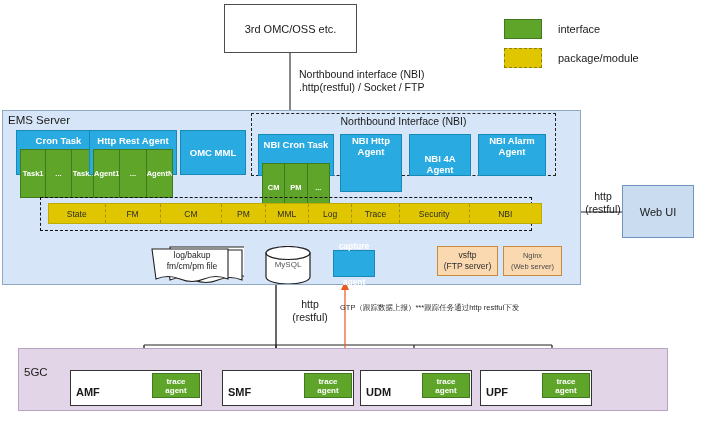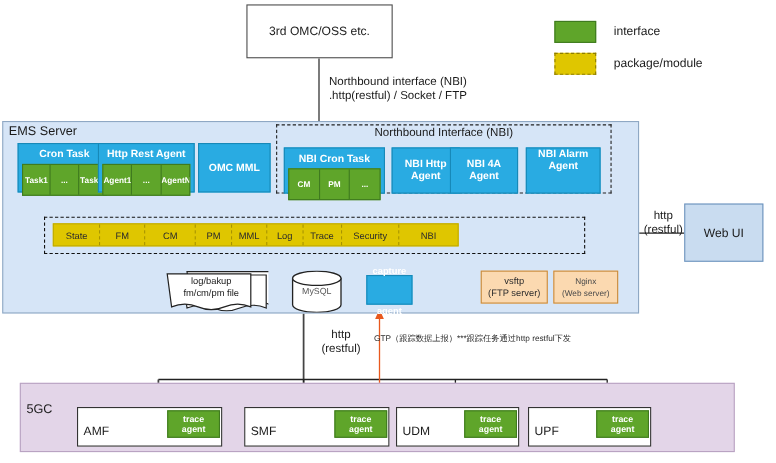--- a/index.html
+++ b/index.html
@@ -22,21 +22,21 @@
     color:#ffffff;font-weight:bold;font-size:9.5px;line-height:11px;
     padding-top:4px;
   }
   .process-title{width:100%;text-align:center;}
   .goroutine-strip{
     display:flex;width:calc(100% - 8px);margin:3px 4px 4px 4px;
     border:1px solid #3f7a1f;background:#5FA52A;
   }
   .goroutine-cell{
     flex:1;text-align:center;font-size:7.5px;font-weight:bold;
-    color:#ffffff;padding:8px 0;border-right:1px solid #3f7a1f;
+    color:#ffffff;padding:18px 0;border-right:1px solid #3f7a1f;
     overflow:hidden;white-space:nowrap;
   }
   .goroutine-cell:last-child{border-right:none;}
 
   
   #ems-server{
     left:2px;top:110px;width:579px;height:175px;
     background:#D6E5F7;border:1px solid #8fa8c4;
   }
   #ems-label{left:8px;top:114px;font-size:11.5px;color:#1a1a1a;}
@@ -54,21 +54,21 @@
   #nbi-dashed-title{
     left:251px;top:115px;width:305px;text-align:center;
     font-size:10.5px;color:#1a1a1a;
   }
 
   #module-dashed{
     left:40px;top:197px;width:492px;height:34px;
     border:1.5px dashed #111111;
   }
   #module-bar{
-    left:48px;top:203px;width:369px;height:21px;
+    left:48px;top:203px;width:494px;height:21px;
     display:flex;background:#DFC600;border:1px solid #c0ab00;
   }
   .module-cell{
     display:flex;align-items:center;justify-content:center;
     font-size:8.5px;color:#2b2b2b;
     border-right:1px dashed #a89400;white-space:nowrap;
   }
   .module-cell:last-child{border-right:none;}
 
   
@@ -87,21 +87,21 @@
     display:flex;flex-direction:column;align-items:center;justify-content:center;
     color:#ffffff;font-weight:bold;font-size:8.5px;line-height:10px;
   }
   .trace-box{
     background:#5FA52A;border:1px solid #3f7a1f;
     display:flex;flex-direction:column;align-items:center;justify-content:center;
     color:#ffffff;font-weight:bold;font-size:8px;line-height:9px;
   }
   .nf-box{
     background:#ffffff;border:1.2px solid #333333;
-    font-size:11px;color:#1a1a1a;
+    font-size:11px;color:#1a1a1a;font-weight:bold;
   }
   .nf-label{position:absolute;left:5px;top:15px;font-size:11px;}
 
   
   #legend{left:504px;top:20px;width:196px;}
   .legend-row{display:flex;align-items:center;margin-bottom:11px;height:18px;}
   .legend-swatch{width:36px;height:18px;margin-right:16px;flex:none;}
   .sw-process{background:#29ABE2;border:1px solid #1789b8;}
   .sw-goroutine{background:#5FA52A;border:1px solid #3f7a1f;}
   .sw-package{background:#DFC600;border:1.4px dashed #8f7d00;}
@@ -199,35 +199,35 @@
   </div>
 </div>
 
 <div class="abs process-box" style="left:180px;top:130px;width:66px;height:45px;justify-content:center;padding-top:0;">
   <div class="process-title">OMC MML</div>
 </div>
 
 <div class="abs" id="nbi-dashed"></div>
 <div class="abs" id="nbi-dashed-title">Northbound Interface (NBI)</div>
 
-<div class="abs process-box" style="left:258px;top:134px;width:92px;height:42px;">
+<div class="abs process-box" style="left:258px;top:134px;width:76px;height:42px;gap:10px;">
   <div class="process-title">NBI Cron Task</div>
   <div class="goroutine-strip">
     <div class="goroutine-cell">CM</div>
     <div class="goroutine-cell">PM</div>
     <div class="goroutine-cell">...</div>
   </div>
 </div>
 
-<div class="abs process-box" style="left:340px;top:134px;width:62px;height:42px;justify-content:center;padding-top:0;margin-left:16px;">
+<div class="abs process-box" style="left:340px;top:134px;width:62px;height:58px;padding-top:0;">
   <div class="process-title" style="white-space:pre-line;">NBI Http
 Agent</div>
 </div>
 
-<div class="abs process-box" style="left:409px;top:134px;width:62px;height:42px;justify-content:center;padding-top:0;">
+<div class="abs process-box" style="left:409px;top:134px;width:62px;height:42px;justify-content:flex-end;padding-top:0;">
   <div class="process-title" style="white-space:pre-line;">NBI 4A
 Agent</div>
 </div>
 
 <div class="abs process-box" style="left:478px;top:134px;width:68px;height:42px;padding-top:0;">
   <div class="process-title" style="white-space:pre-line;">NBI Alarm
 Agent</div>
 </div>
 
 <div class="abs" id="module-dashed"></div>

